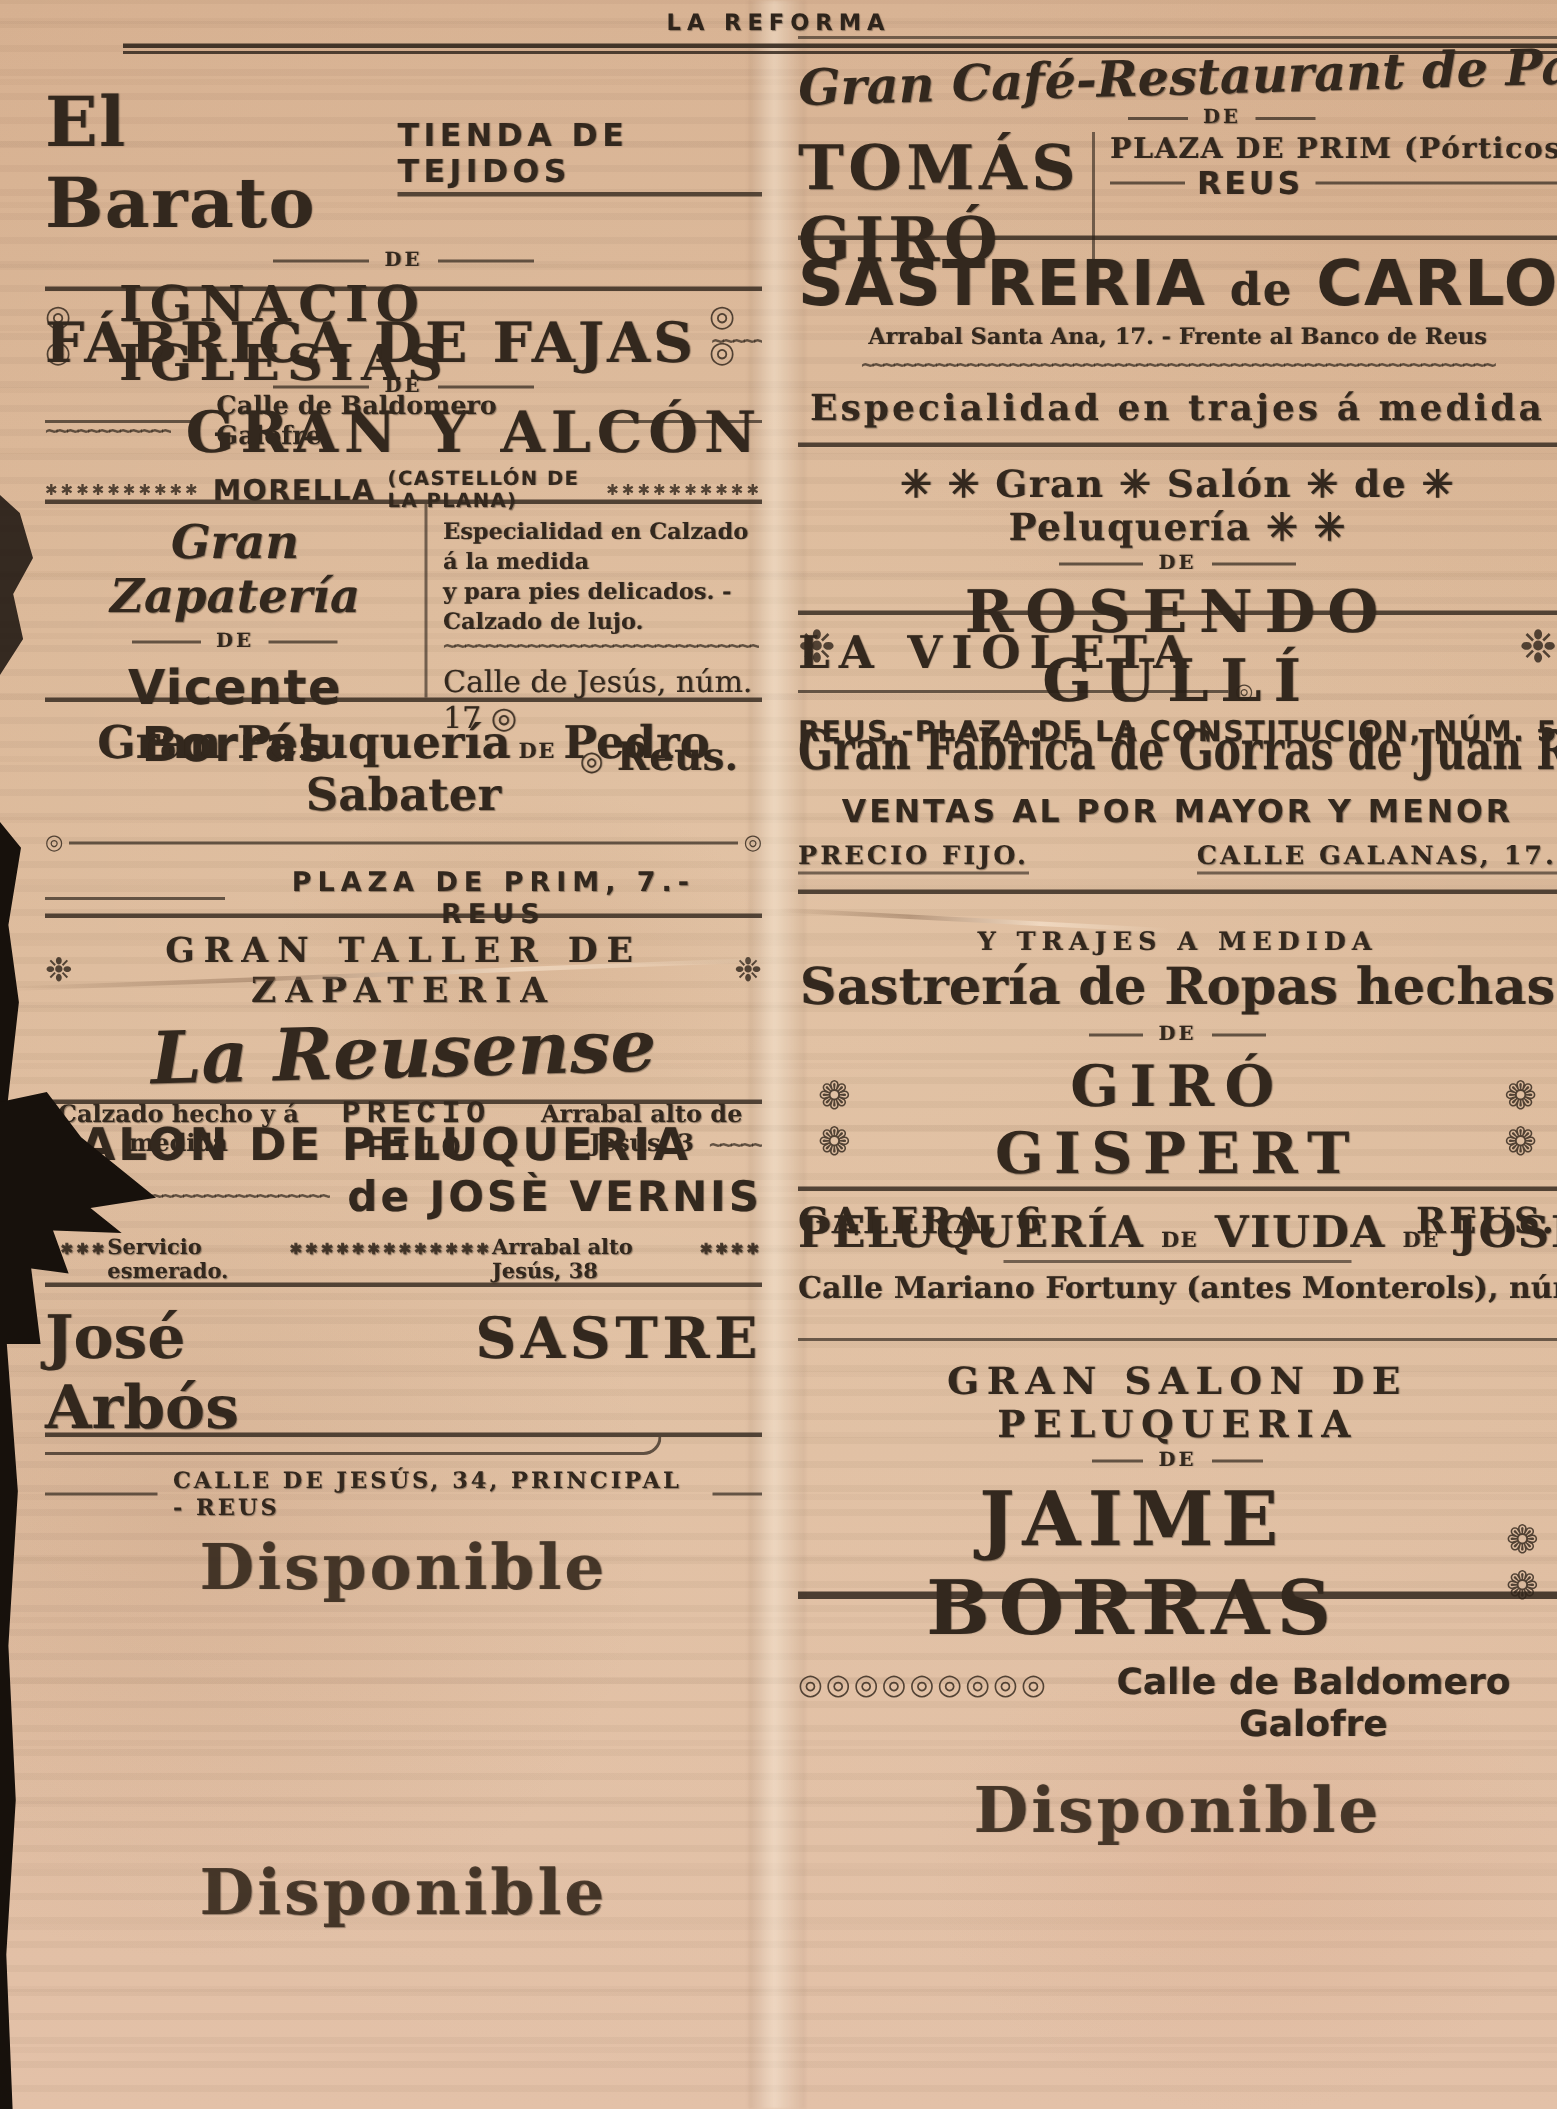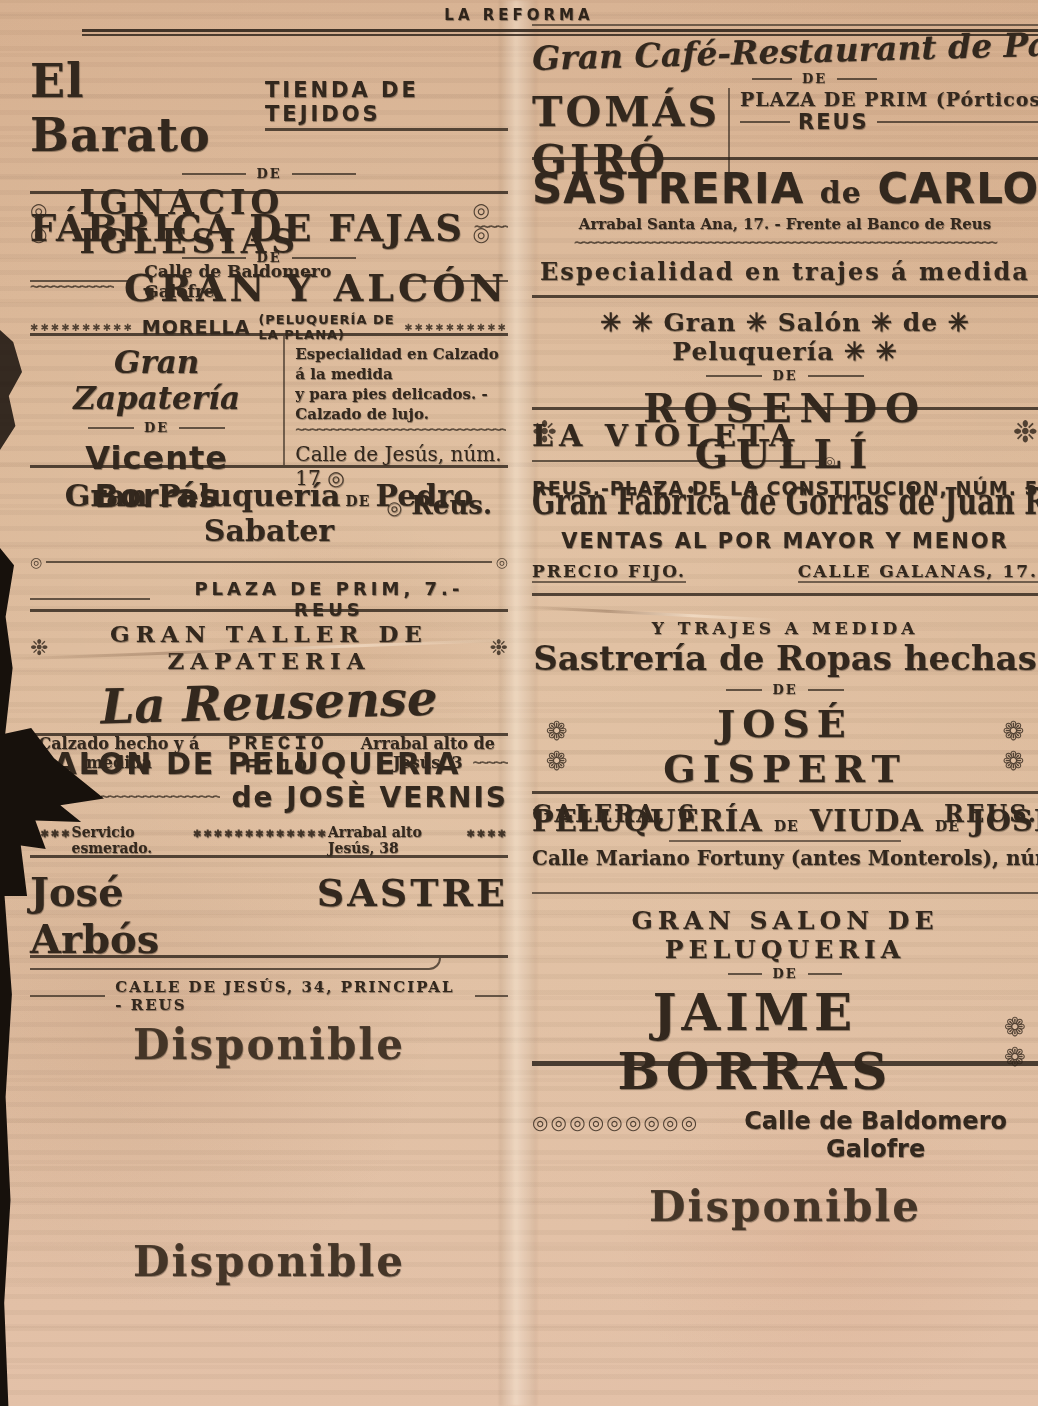--- a/index.html
+++ b/index.html
@@ -213,21 +213,21 @@
       <span>DE</span>
       <span class="dash"></span>
     </div>
     <div class="row" style="gap:10px">
       <span class="wave" style="flex:1"></span>
       <span class="serifB ink fajas-owner">GRAN Y ALCÓN</span>
     </div>
     <div class="row" style="justify-content:center;gap:8px;margin-top:2px">
       <span class="stars">✱✱✱✱✱✱✱✱✱✱</span>
       <span class="sansB ink fajas-loc" style="font-size:19px">MORELLA</span>
-      <span class="sansB ink fajas-loc" style="font-size:13px">(PELUQUERÍA DE LA PLANA)</span>
+      <span class="sansB ink fajas-loc" style="font-size:13px">(CASTELLÓN DE LA PLANA)</span>
       <span class="stars">✱✱✱✱✱✱✱✱✱✱</span>
     </div>
   </section>
 
   <section class="ad ad-zapateria b-bot">
     <div class="zap-l">
       <div class="script ink zap-title">Gran Zapatería</div>
       <div class="de-row ink" style="margin:4px 0">
         <span class="dash" style="width:46px"></span>
         <span>DE</span>
@@ -382,21 +382,21 @@
   <section class="ad ad-gispert b-bot">
     <div class="serifB ink gis-sub">Y TRAJES A MEDIDA</div>
     <div class="serifB ink gis-title">Sastrería de Ropas hechas</div>
     <div class="de-row ink" style="margin:4px 0">
       <span class="dash" style="width:36px"></span>
       <span>DE</span>
       <span class="dash" style="width:36px"></span>
     </div>
     <div class="row" style="justify-content:center;gap:14px">
       <span class="orn gis-orn">❁ ❁</span>
-      <span class="serifB ink gis-owner">JOSÉ GISPERT</span>
+      <span class="serifB ink gis-owner">GIRÓ GISPERT</span>
       <span class="orn gis-orn">❁ ❁</span>
     </div>
     <div class="gis-foot serifB ink">
       <span>GALERA, 6</span>
       <span>REUS.</span>
     </div>
   </section>
 
   <section class="ad ad-arque b-thin">
     <div class="serifB ink arq-title">

